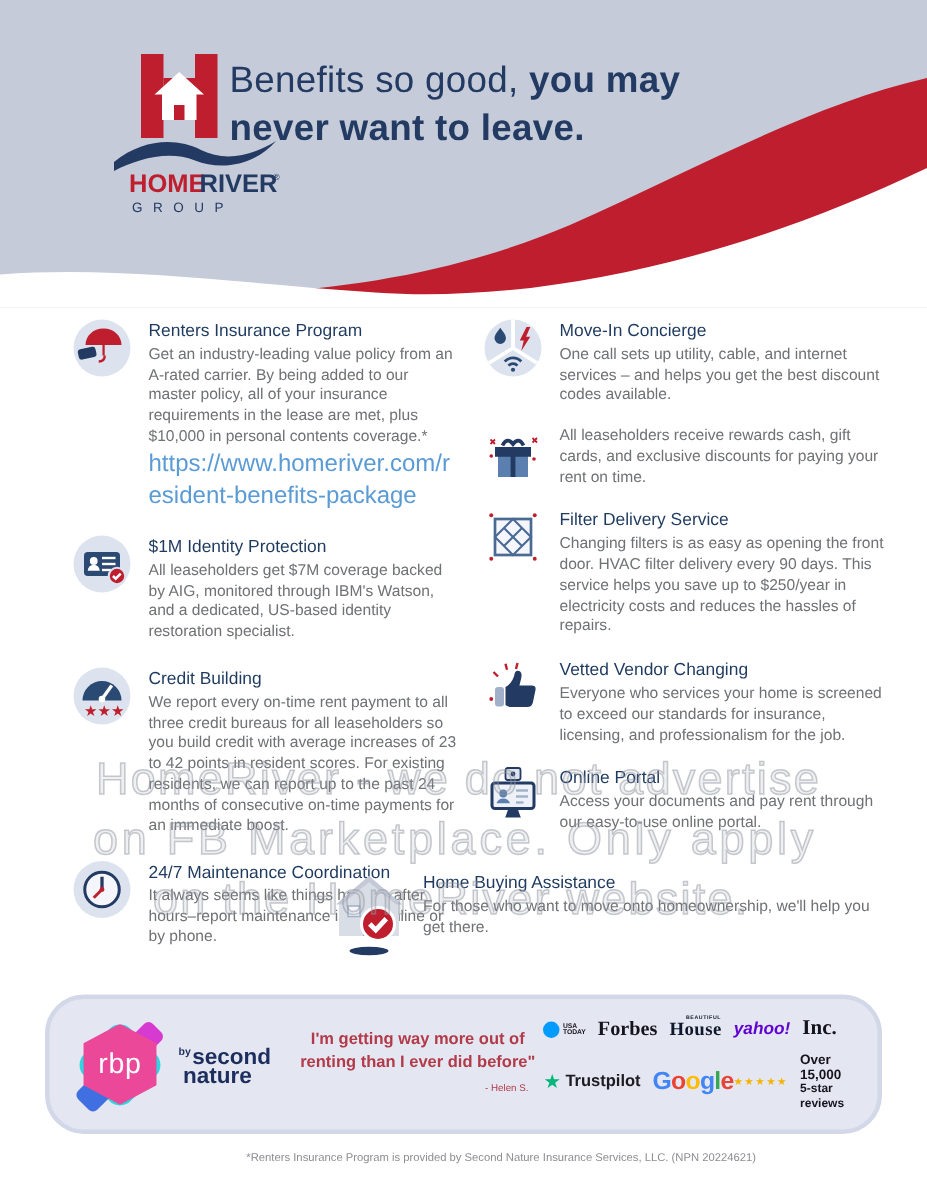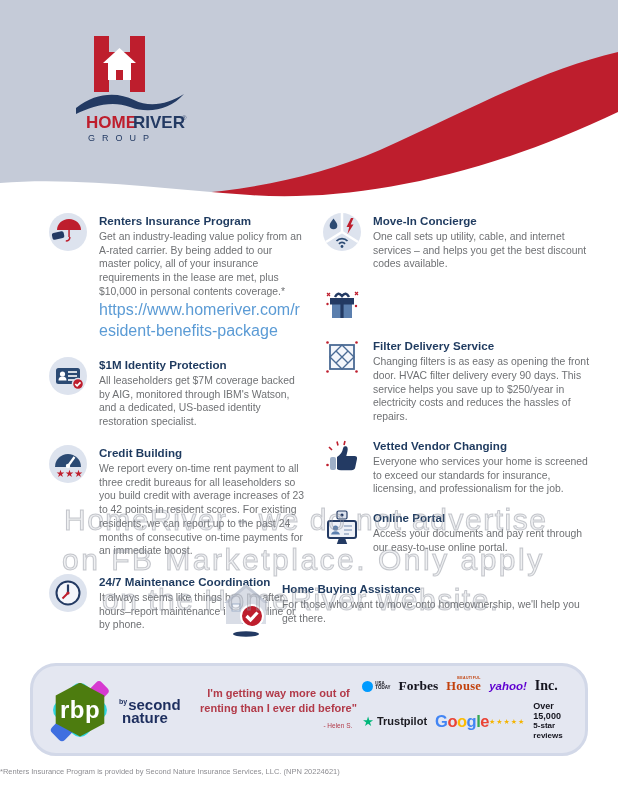--- a/index.html
+++ b/index.html
@@ -13,21 +13,21 @@
             font-size:24.5px;line-height:32px;letter-spacing:.2px;}
   .headline .reg{font-weight:500;}
   .headline .bld{font-weight:800;}
   
   .main{position:absolute;top:212px;left:48px;width:548px;display:grid;
         grid-template-columns:258px 1fr;column-gap:16px;}
   .item{display:flex;gap:11px;}
   .col-l .item{margin-bottom:15px;}
   .col-r .item{margin-bottom:13px;}
   .ic{flex:0 0 40px;width:40px;height:40px;}
-  .t{font-size:11.6px;font-weight:700;color:#1e3a5f;margin:2px 0 3px;}
+  .t{font-size:11.6px;font-weight:400;color:#1e3a5f;margin:2px 0 3px;}
   .b{font-size:10.4px;color:#6f7174;line-height:1.32;}
   .lk{display:block;font-size:16px;color:#5b9bd5;line-height:1.32;
       text-decoration:none;word-break:break-all;}
   
   .homebuy{position:absolute;top:580px;left:220px;width:360px;display:flex;gap:10px;}
   .homebuy .ic{flex:0 0 52px;width:52px;height:58px;}
   
   .wm{position:absolute;left:0;width:618px;pointer-events:none;white-space:nowrap;
       font-size:30px;letter-spacing:1.5px;color:rgba(150,155,165,0.15);
       -webkit-text-stroke:1px rgba(145,150,160,0.5);}
@@ -37,51 +37,51 @@
   
   .bar{position:absolute;top:663px;left:30px;width:558px;height:93px;background:#e4e7f1;
        border:3px solid #d2d8e8;border-radius:26px;box-sizing:border-box;
        display:flex;align-items:center;padding:0 16px;}
   .rbp{position:relative;width:62px;height:62px;flex:0 0 62px;}
   .rbp-teal{position:absolute;inset:9px;background:#2fd6e2;border-radius:10px;transform:rotate(45deg);}
   .rbp-blue{position:absolute;left:4px;bottom:2px;width:18px;height:18px;background:#3f6fe0;
             border-radius:4px;transform:rotate(45deg);}
   .rbp-magenta{position:absolute;right:4px;top:4px;width:16px;height:16px;background:#d63ad0;
             border-radius:4px;transform:rotate(45deg);}
-  .rbp-hex{position:absolute;inset:4px;background:#4d7c0f;border-radius:8px;
+  .rbp-hex{position:absolute;inset:4px;background:#ec4899;border-radius:8px;
            clip-path:polygon(50% 0,95% 24%,95% 76%,50% 100%,5% 76%,5% 24%);
            display:flex;align-items:center;justify-content:center;color:#fff;
-           font-weight:700;font-size:24px;letter-spacing:.5px;}
+           font-weight:400;font-size:19px;letter-spacing:.5px;}
   .sn{margin-left:8px;color:#1d2e5e;font-weight:800;font-size:15px;line-height:13px;width:64px;}
   .sn .by{font-size:7px;font-weight:700;vertical-align:6px;margin-right:1px;}
   .sn .sn2{margin-left:3px;}
   .quote{width:182px;margin-left:14px;text-align:center;color:#b23a49;font-weight:700;
          font-size:11px;line-height:15px;}
   .attr{font-size:6.5px;font-weight:400;text-align:right;margin-top:2px;padding-right:10px;}
   .press{margin-left:auto;display:flex;flex-direction:column;gap:7px;align-items:flex-start;}
   .prow{display:flex;align-items:center;gap:8px;justify-content:center;}
   .usat{display:flex;align-items:center;gap:2px;}
   .usat .dot{width:11px;height:11px;border-radius:50%;background:#009bff;}
   .usat .tx{font-size:4.5px;font-weight:800;color:#14141e;line-height:4.5px;}
   .forbes{font-family:"Liberation Serif","DejaVu Serif",serif;font-weight:700;font-size:13.5px;color:#14141e;}
   .house{position:relative;font-family:"Liberation Serif","DejaVu Serif",serif;font-weight:700;
-         font-size:12.5px;color:#c2410c;letter-spacing:.3px;}
+         font-size:12.5px;color:#0f172a;letter-spacing:.3px;}
   .house .sm{position:absolute;top:-3px;left:11px;font-family:"Liberation Sans",sans-serif;
              font-size:3.5px;letter-spacing:.4px;}
   .yahoo{font-weight:800;font-style:italic;font-size:11.5px;color:#5f01d1;}
   .inc{font-family:"Liberation Serif","DejaVu Serif",serif;font-weight:800;font-size:14px;color:#14141e;}
   .tp{display:flex;align-items:center;gap:3px;font-size:11px;font-weight:700;color:#1b1b21;}
   .tp .star{color:#00b67a;font-size:13px;}
   .goog{display:flex;align-items:center;line-height:14px;}
   .goog .word{font-size:16.5px;font-weight:700;letter-spacing:-.5px;}
   .goog .stars{font-size:7px;color:#f4b400;letter-spacing:1px;line-height:7px;}
   .reviews{font-weight:800;color:#14141e;font-size:9px;line-height:10px;}
   .reviews .r2{font-size:8px;}
   
-  .disc{position:absolute;top:767px;left:0;width:592px;text-align:left;
+  .disc{position:absolute;top:767px;left:0;width:504px;text-align:right;
         font-size:7.5px;color:#8d8d92;}
 </style>
 </head>
 <body>
 
 <div class="page">
 
   <div class="header">
     <svg width="618" height="205" viewBox="0 0 618 205">
       <rect x="0" y="0" width="618" height="205" fill="#c5cbd8"></rect>
@@ -95,20 +95,24 @@
         <rect x="37" y="22" width="21" height="22" fill="#be1e2d"></rect>
         <polygon points="47.5,18 64,33 59,33 59,50 36,50 36,33 31,33" fill="#ffffff"></polygon>
         <polygon points="44,40 51,40 51,50 44,50" fill="#be1e2d"></polygon>
         <path d="M4,78 C24,62 46,62 62,70 C78,78 96,74 112,64 C98,80 76,84 58,77 C40,70 20,76 4,84 Z" fill="#233a63"></path>
         <text x="14" y="98" font-size="17" font-weight="800" fill="#be1e2d" font-family="Liberation Sans,sans-serif">HOME</text>
         <text x="61" y="98" font-size="17" font-weight="800" fill="#233a63" font-family="Liberation Sans,sans-serif">RIVER</text>
         <text x="110" y="90" font-size="6" fill="#233a63" font-family="Liberation Sans,sans-serif">®</text>
         <text x="16" y="111" font-size="9" letter-spacing="7" fill="#233a63" font-family="Liberation Sans,sans-serif">GROUP</text>
       </svg>
     </div>
+    <div class="headline">
+      <span class="reg">Benefits so good, </span><span class="bld">you may</span><br>
+      <span class="bld">never want to leave.</span>
+    </div>
   </div>
 
   <div class="main">
 
     <div class="col-l">
 
       <div class="item">
         <div class="ic">
           <svg viewBox="0 0 40 40" width="40" height="40">
             <circle cx="20" cy="20" r="19" fill="#dde3ee"></circle>
@@ -208,20 +212,21 @@
             <rect x="10" y="20" width="20" height="14" fill="#5b7fae"></rect>
             <rect x="8" y="14" width="24" height="6.5" fill="#233a63"></rect>
             <rect x="18.4" y="14" width="3.2" height="20" fill="#233a63"></rect>
             <path d="M5,9 l3,3 M8,9 l-3,3" stroke="#be1e2d" stroke-width="1.2"></path>
             <path d="M33,8 l3,3 M36,8 l-3,3" stroke="#be1e2d" stroke-width="1.2"></path>
             <circle cx="34" cy="22" r="1.2" fill="#be1e2d"></circle>
             <circle cx="5.5" cy="20" r="1.2" fill="#be1e2d"></circle>
           </svg>
         </div>
         <div class="tx">
+          <div class="b">All leaseholders receive rewards cash, gift cards, and exclusive discounts for paying your rent on time.</div>
         </div>
       </div>
 
       <div class="item">
         <div class="ic">
           <svg viewBox="0 0 40 40" width="40" height="40">
             <rect x="8" y="8" width="24" height="24" fill="#f4f6fb" stroke="#4a6a94" stroke-width="1.8"></rect>
             <path d="M8,20 L20,8 L32,20 L20,32 Z M14,14 L26,26 M26,14 L14,26" stroke="#4a6a94" stroke-width="1.4" fill="none"></path>
             <circle cx="5.5" cy="5.5" r="1.3" fill="#be1e2d"></circle>
             <circle cx="34.5" cy="5.5" r="1.3" fill="#be1e2d"></circle>

